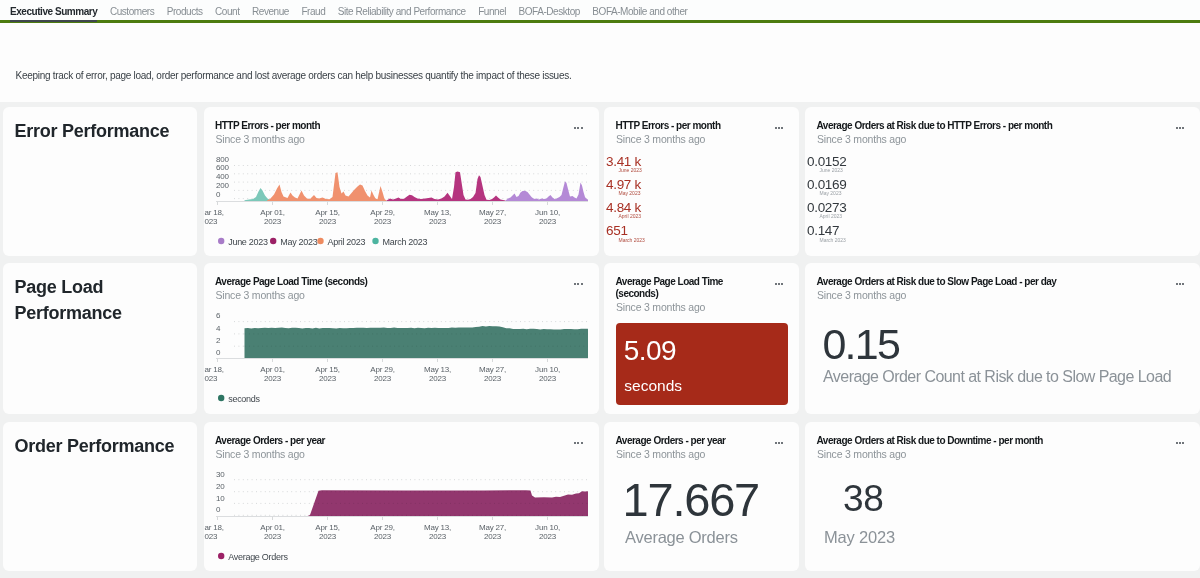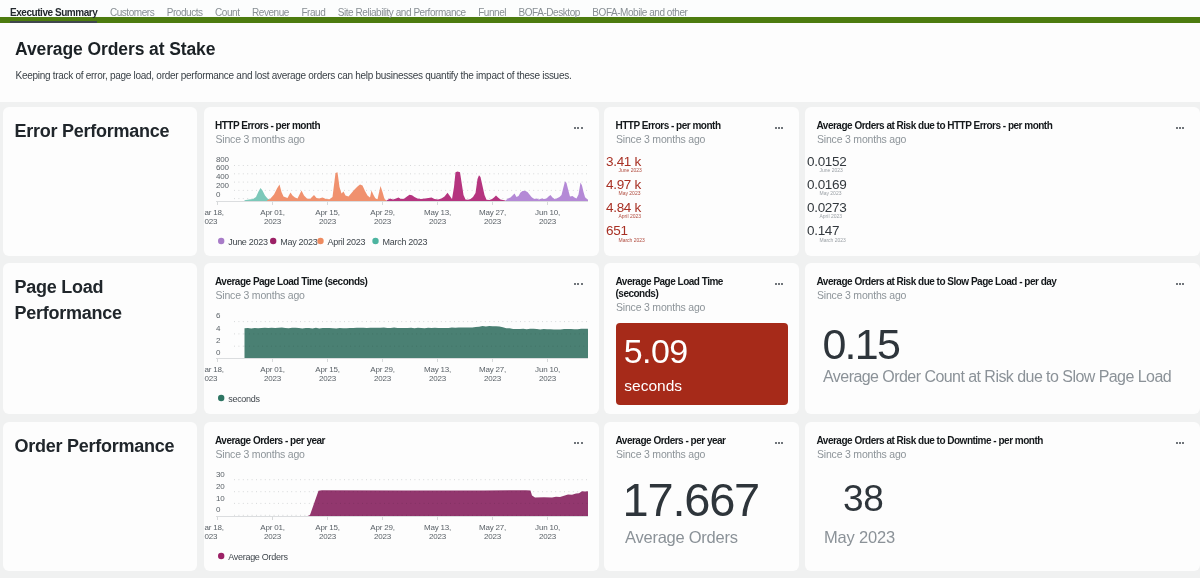--- a/index.html
+++ b/index.html
@@ -1,15 +1,15 @@
 <!DOCTYPE html>
 <html><head><meta charset="utf-8"><style>
 * { margin:0; padding:0; box-sizing:border-box; }
 html,body { width:1200px; height:578px; background:#f0f1f1; font-family:"Liberation Sans",sans-serif; overflow:hidden; position:relative; }
-.nav { position:absolute; left:0; top:0; width:1200px; height:23px; background:#fcfdfd; border-bottom:6px solid #4d7c0f; display:flex; align-items:flex-start; padding-left:10px; }
+.nav { position:absolute; left:0; top:0; width:1200px; height:23px; background:#fcfdfd; border-bottom:3px solid #4d7c0f; display:flex; align-items:center; padding-left:10px; }
 .tab { font-size:10px; letter-spacing:-0.45px; color:#878e93; margin-right:12.5px; height:23px; line-height:25px; position:relative; white-space:nowrap; }
 .tab.active { color:#23292e; font-weight:bold; }
 .tab.active:after { content:""; position:absolute; left:0; right:0; bottom:0px; height:2px; background:#40474d; }
 .header { position:absolute; left:0; top:23px; width:1200px; height:79px; background:#fdfdfd; }
 .header h1 { position:absolute; left:15px; top:16px; font-size:17.5px; letter-spacing:-0.1px; color:#1b2125; }
 .header p { position:absolute; left:15.5px; top:47px; font-size:10px; letter-spacing:-0.28px; color:#3a4147; }
 .card { position:absolute; background:#fdfdfd; border-radius:6px; }
 .rowlbl { font-size:18px; font-weight:bold; letter-spacing:-0.25px; color:#20262b; position:absolute; left:11.5px; top:11px; line-height:26px; }
 .ct { position:absolute; left:11.5px; top:12.5px; font-size:10px; font-weight:bold; letter-spacing:-0.5px; color:#14181b; line-height:12px; white-space:nowrap; }
 .ct2 { white-space:normal; width:150px; }
@@ -37,21 +37,20 @@
     <div class="tab">Products</div>
     <div class="tab">Count</div>
     <div class="tab">Revenue</div>
     <div class="tab">Fraud</div>
     <div class="tab">Site Reliability and Performance</div>
     <div class="tab">Funnel</div>
     <div class="tab">BOFA-Desktop</div>
     <div class="tab">BOFA-Mobile and other</div>
   </div>
 <div class="header">
-    <h1>Average Orders at Stake</h1>
     <p>Keeping track of error, page load, order performance and lost average orders can help businesses quantify the impact of these issues.</p>
   </div>
 
 <div class="card" style="left:3px;top:107px;width:194px;height:149px;">
     <div class="rowlbl">Error Performance</div>
   </div>
 <div class="card" style="left:203.5px;top:107px;width:395px;height:149px;">
   <div class="ct">HTTP Errors - per month</div>
     <div class="cs">Since 3 months ago</div>
     <div class="dots"><i></i><i></i><i></i></div>
@@ -171,21 +170,21 @@
       <text x="343.5" y="118" class="ax" text-anchor="middle">2023</text>
 <circle cx="17.2" cy="135" r="3.2" fill="#2e7563"></circle>
       <text x="24.2" y="138.5" class="lg">seconds</text>
 </svg>
 </div>
 <div class="card" style="left:604px;top:263px;width:195px;height:151px;">
   <div class="ct ct2">Average Page Load Time (seconds)</div>
     <div class="cs cs2">Since 3 months ago</div>
     <div class="dots"><i></i><i></i><i></i></div>
   <div class="redbox">
-    <div style="position:absolute;left:7.5px;top:5.5px;font-size:34px;letter-spacing:-0.6px;line-height:44px;">5.09</div>
+    <div style="position:absolute;left:7.5px;top:5.5px;font-size:28px;letter-spacing:-0.6px;line-height:44px;">5.09</div>
     <div style="position:absolute;left:8px;top:54px;font-size:15.5px;">seconds</div>
   </div>
 </div>
 <div class="card" style="left:805px;top:263px;width:395px;height:151px;">
   <div class="ct">Average Orders at Risk due to Slow Page Load - per day</div>
     <div class="cs">Since 3 months ago</div>
     <div class="dots"><i></i><i></i><i></i></div>
   <div class="bignum" style="left:17.5px;top:58.5px;font-size:43px;letter-spacing:-1.8px;line-height:44px;">0.15</div>
   <div class="caption" style="left:18px;top:105px;font-size:16px;letter-spacing:-0.55px;">Average Order Count at Risk due to Slow Page Load</div>
 </div>

